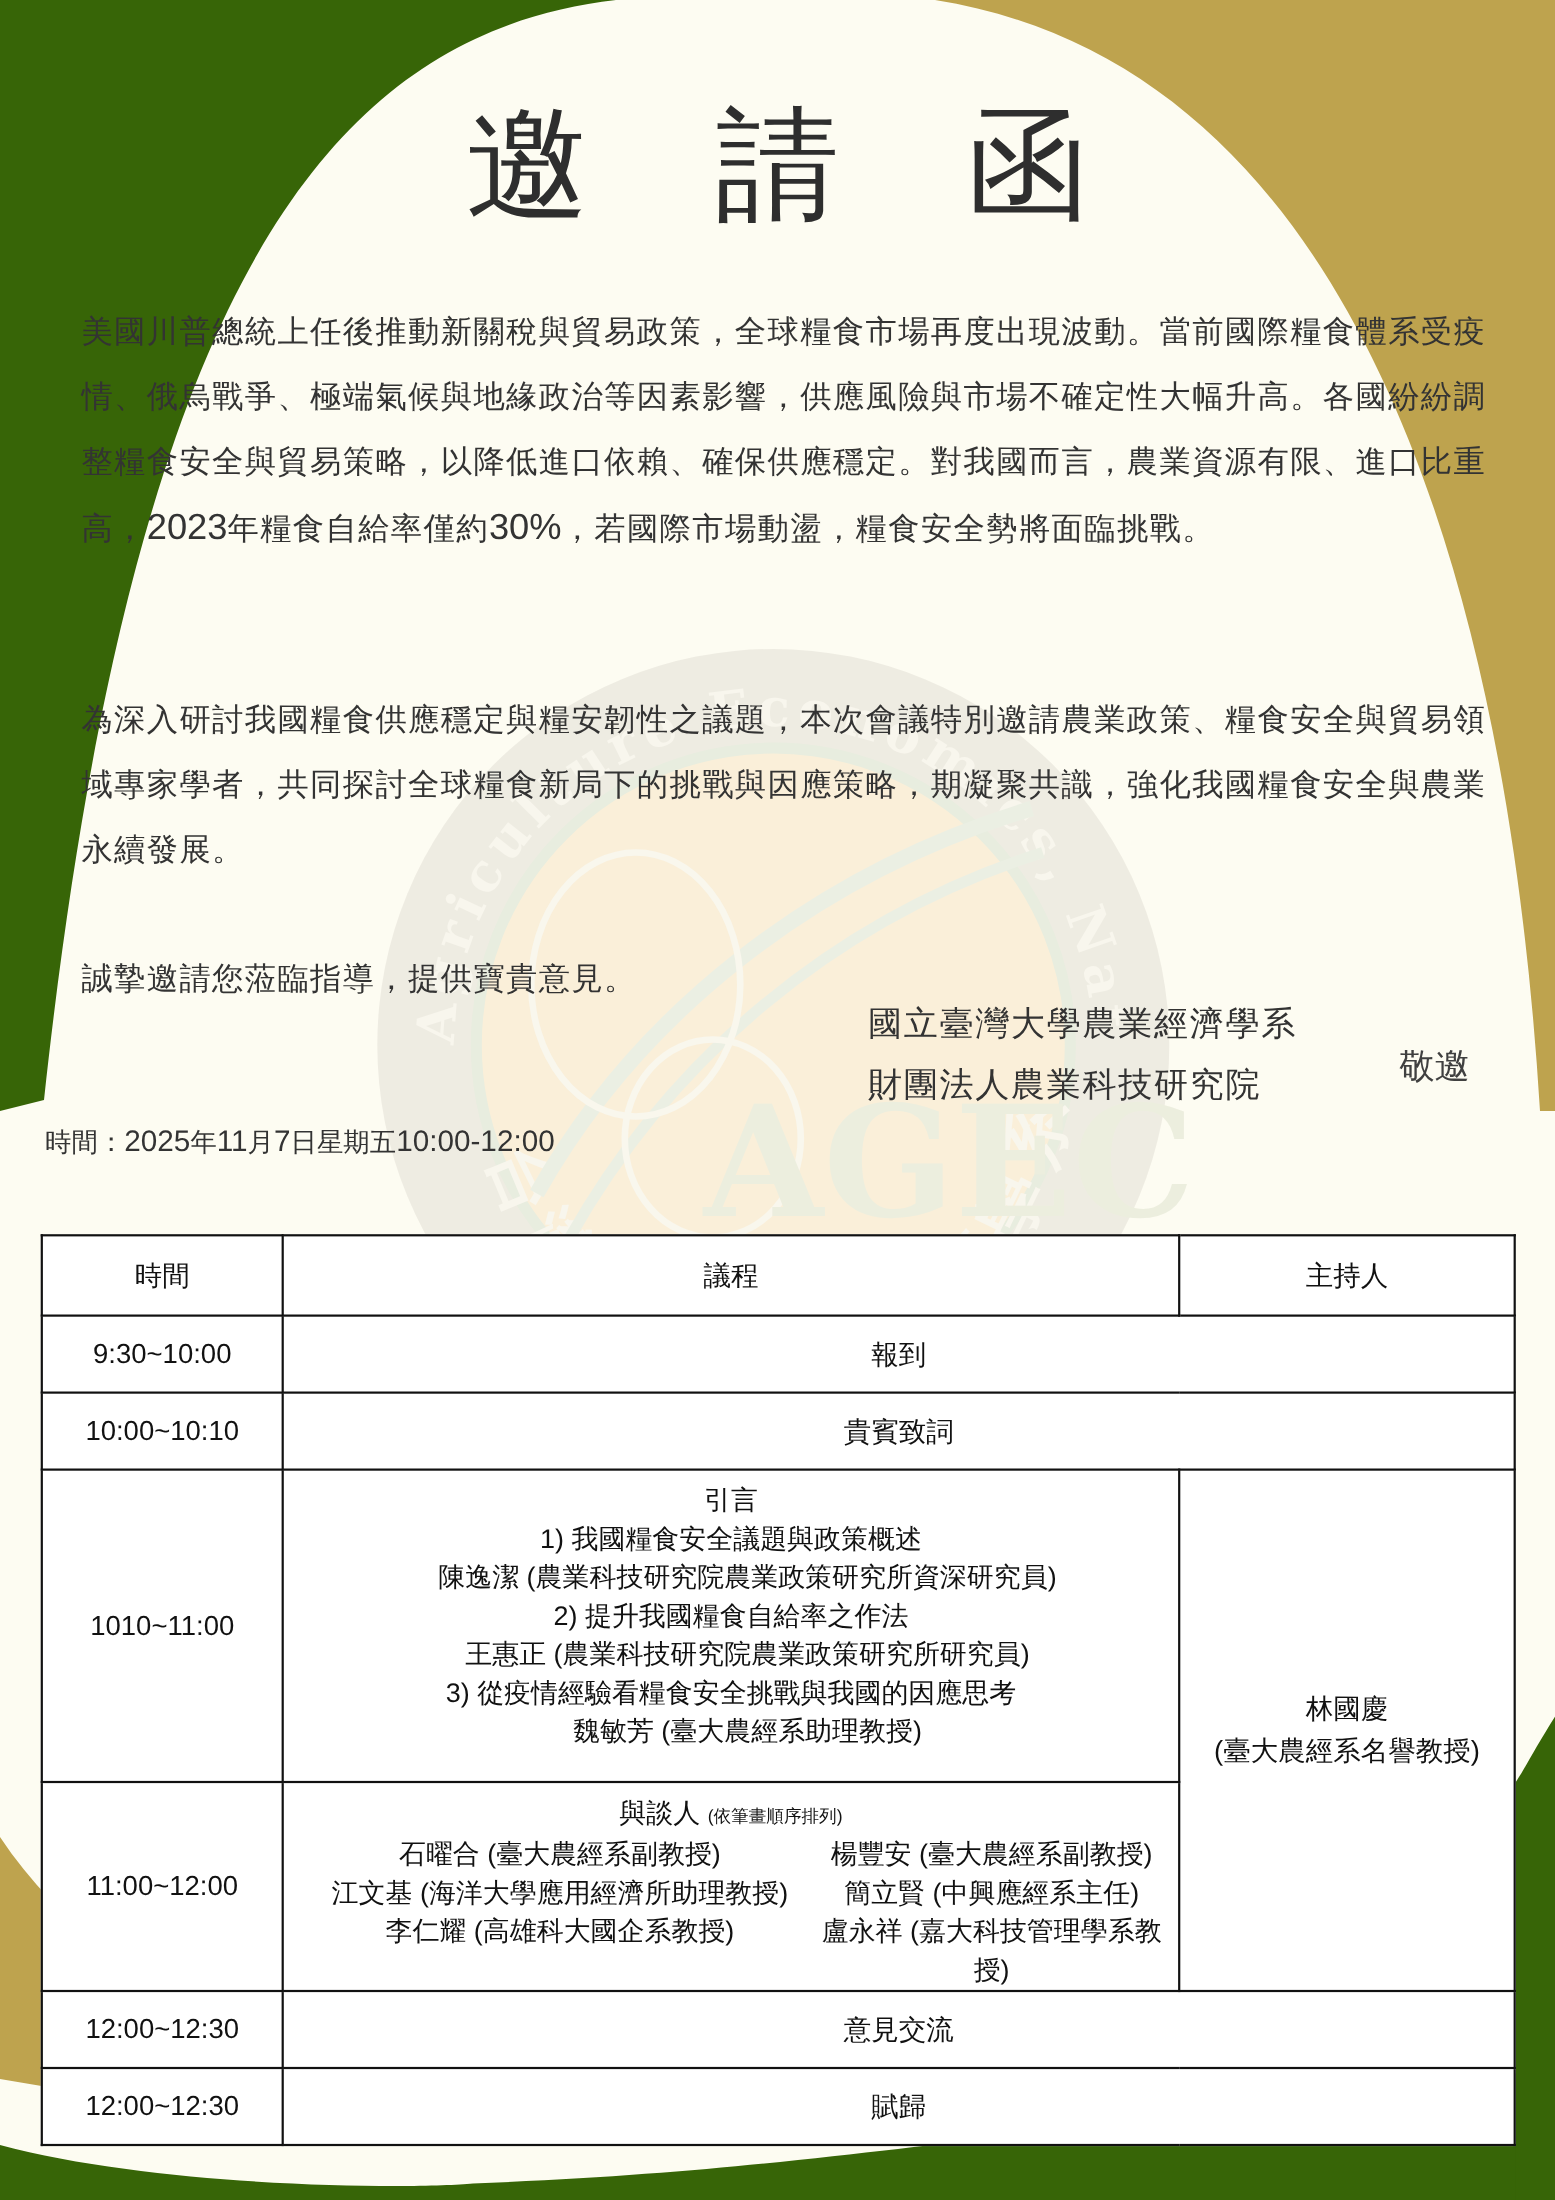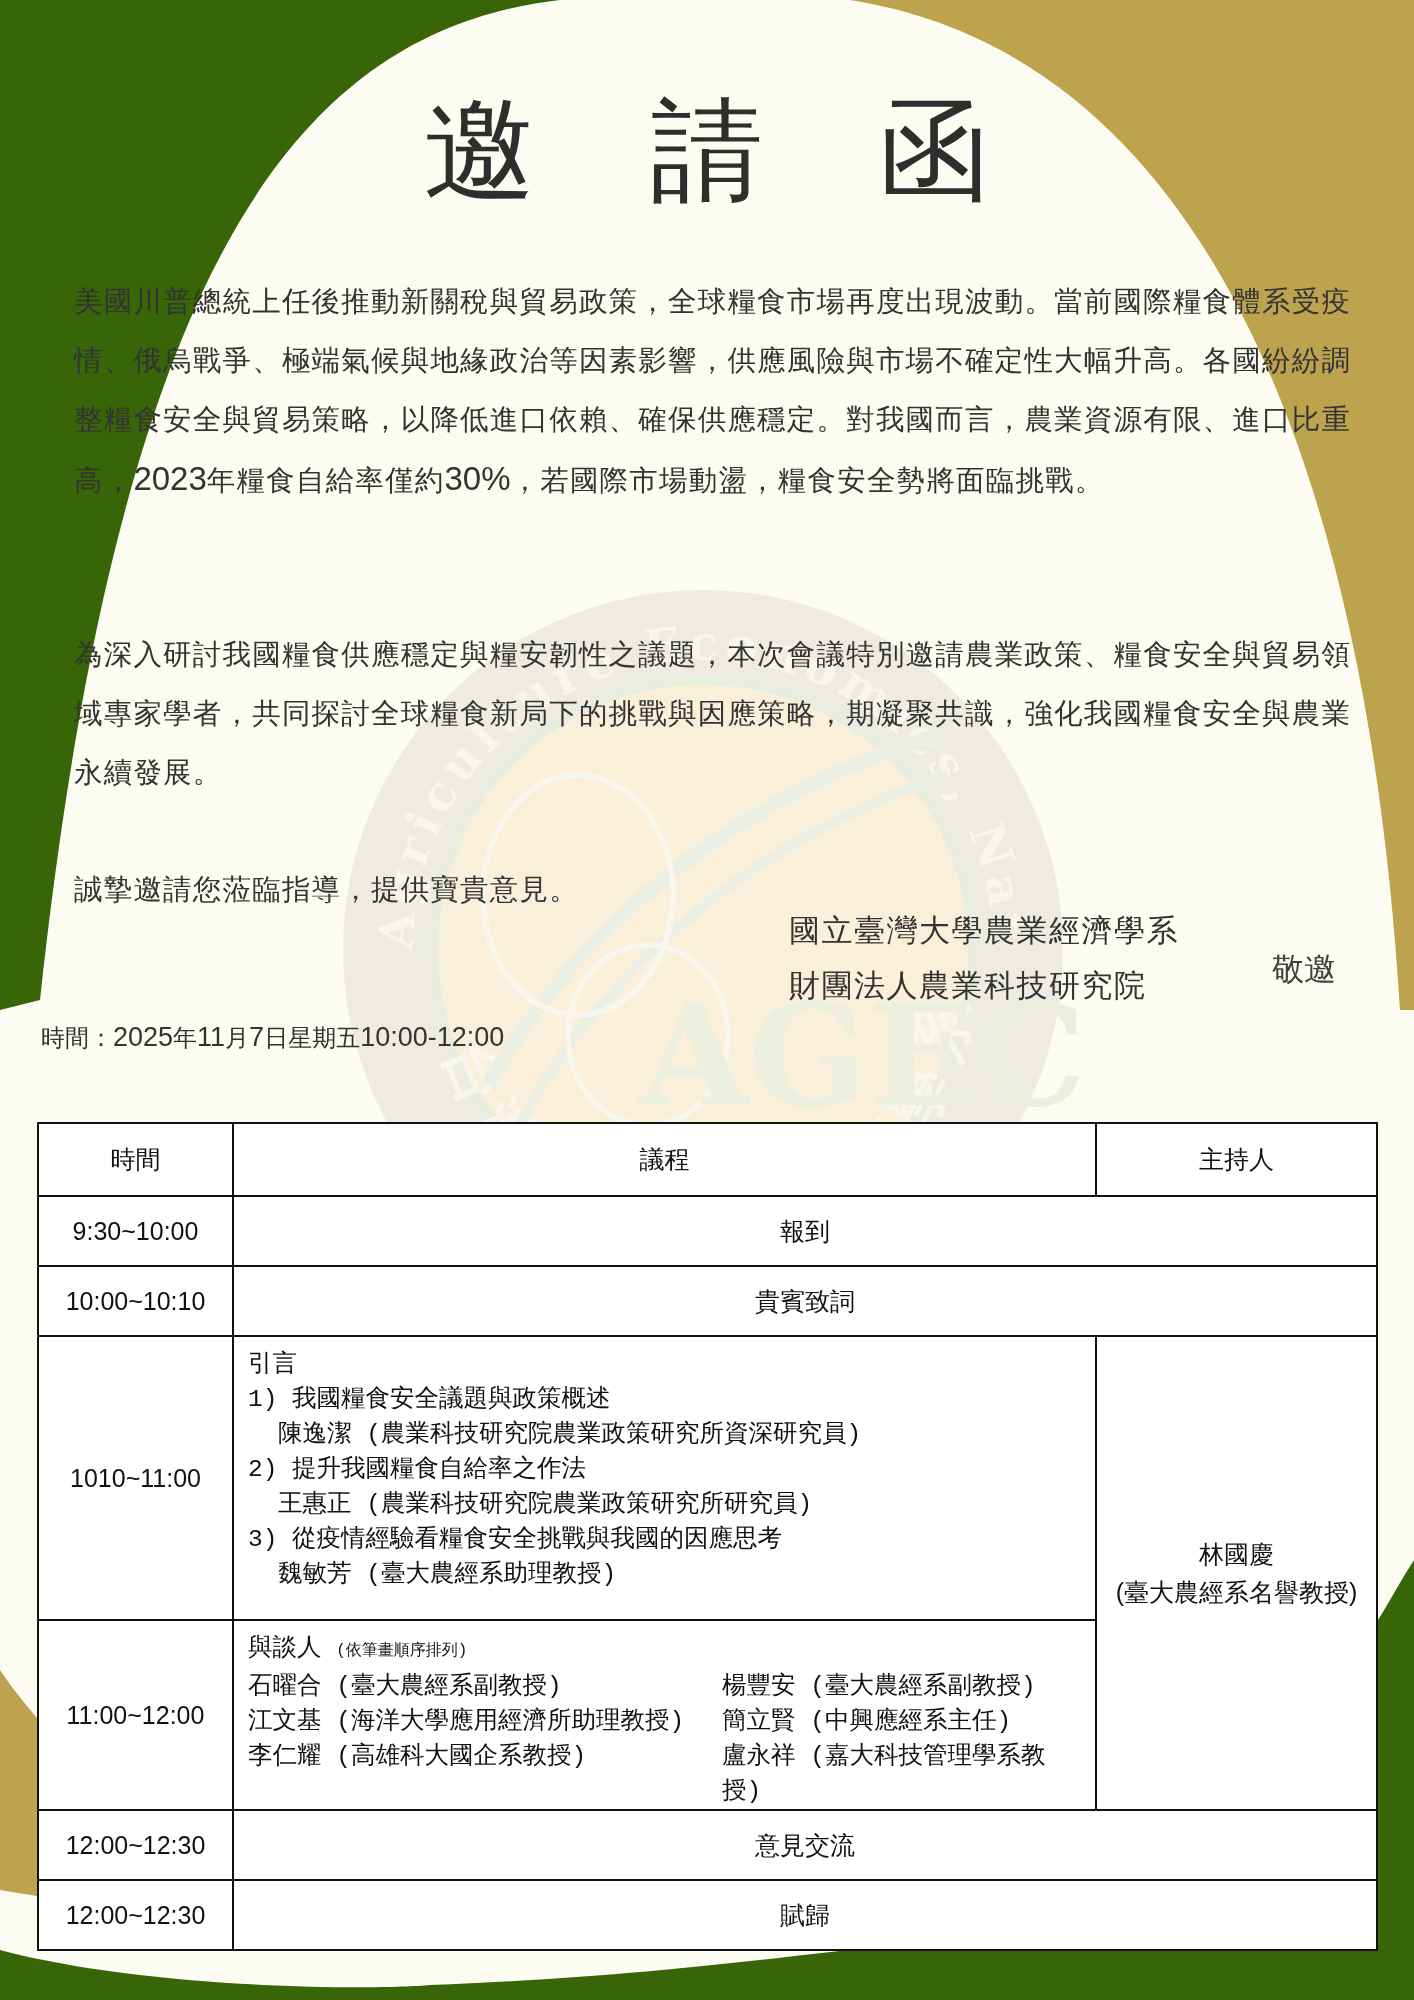--- a/index.html
+++ b/index.html
@@ -43,30 +43,30 @@
   .meta1 { top: 1022px; }
   .meta2 { top: 1122px; font-size: 23px; font-style: italic; }
 
   table.agenda {
     position: absolute; left: 37px; top: 1122px; width: 1341px;
     border-collapse: collapse; background: #ffffff;
     font-family: "Liberation Sans", "DejaVu Sans", sans-serif;
     font-size: 25px; color: #111;
   }
   table.agenda td, table.agenda th {
-    border: 2.5px solid #111; font-weight: normal; padding: 0;
+    border: 2.5px solid #111; font-weight: normal; padding: 12px;
   }
   .c-time { width: 193px; text-align: center; }
   .c-host { width: 279px; text-align: center; margin-left: 28px; }
   .center { text-align: center; }
   .r-head { height: 73px; }
   .r-short { height: 70px; }
   .r-talk { height: 284px; }
   .r-panel { height: 182px; }
-  .talk-cell, .panel-cell { text-align: left; vertical-align: top; padding: 10px 14px 0 14px !important; line-height: 35px; font-size: 24.5px; font-family: Liberation Mono, monospace; }
+  .talk-cell, .panel-cell { text-align: center; vertical-align: top; padding: 10px 14px 0 14px !important; line-height: 35px; font-size: 24.5px; }
   .indent { padding-left: 30px; }
   .small { font-size: 16px; }
   .panel-grid { display: grid; grid-template-columns: 474px auto; }
   .host-cell { font-size: 25px; line-height: 38px; }
 </style>
 </head>
 <body>
 
 <div class="bg">
   <svg viewBox="0 0 1414 2000" preserveAspectRatio="none">

